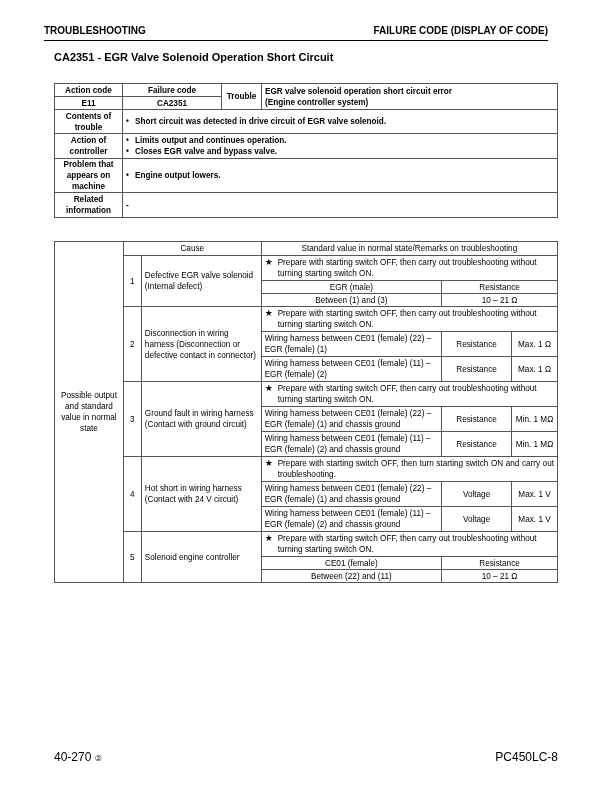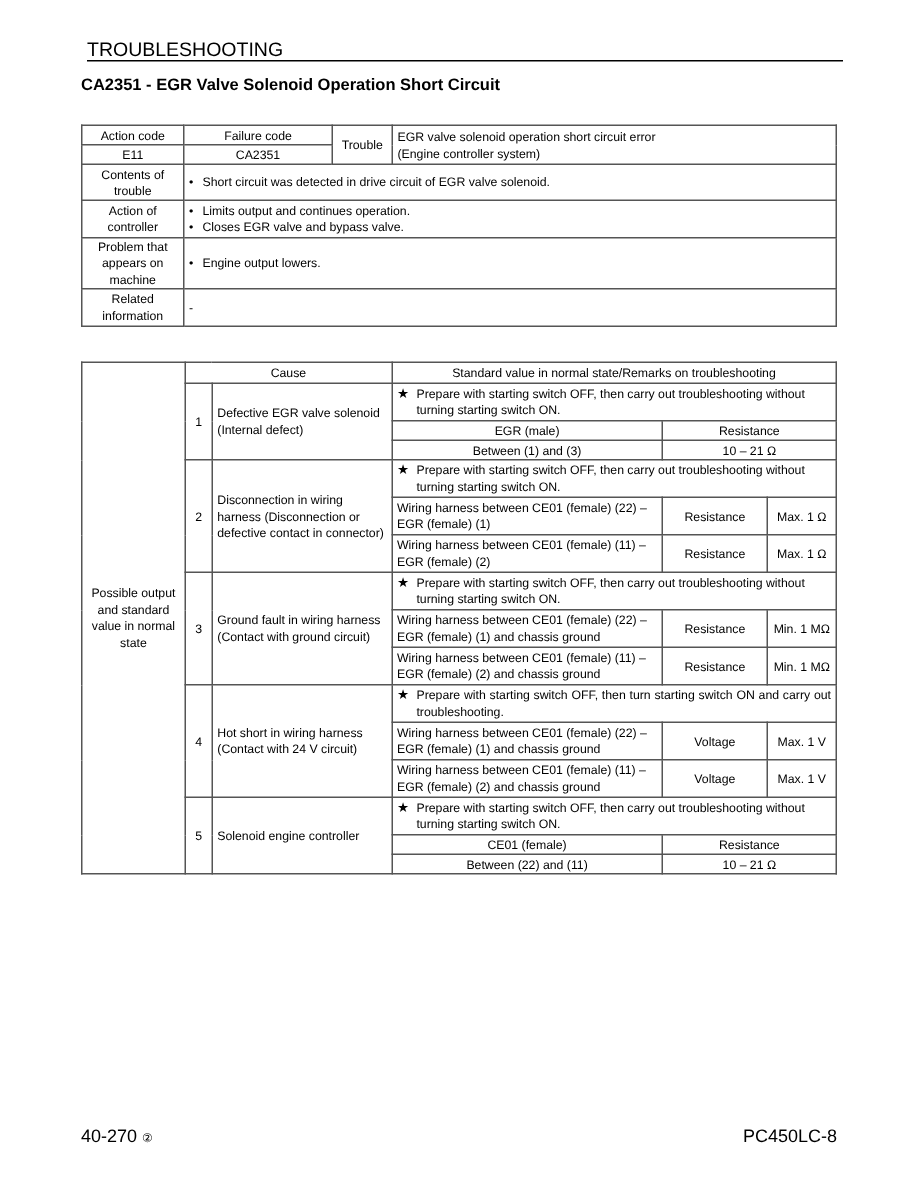--- a/index.html
+++ b/index.html
@@ -1,38 +1,39 @@
 <!DOCTYPE html>
 <html><head>
 <meta charset="utf-8">
 <style>
   html, body { margin:0; padding:0; background:#fff; }
   body { width:612px; height:792px; position:relative; font-family:"Liberation Sans", sans-serif; color:#000; }
-  .hdr { position:absolute; left:58px; top:24px; width:504px; height:16px; border-bottom:1.5px solid #000; font-weight:normal; font-size:13px; }
+  .hdr { position:absolute; left:44px; top:24px; width:504px; height:16px; border-bottom:1.5px solid #000; font-weight:bold; font-size:10px; }
   .hdr .l { position:absolute; left:0; top:1px; }
   .hdr .r { position:absolute; right:0; top:1px; }
   .title { position:absolute; left:54px; top:51px; font-weight:bold; font-size:11px; }
   table { border-collapse:collapse; position:absolute; font-size:8.2px; line-height:11px; }
   td { border:0.8px solid #555; padding:0 3px; vertical-align:middle; }
   .c { text-align:center; }
-  .t1 { left:54px; top:83px; width:504px; }
+  .t1 { left:54px; top:83px; width:504px;font-weight:bold; }
   .t2 { left:54px; top:241px; width:504px; }
   .bul { display:flex; }
   .bul .d { width:9px; flex:none; }
   .star { display:flex; padding:1px 0; }
   .star .s { width:13px; flex:none; font-size:9px; }
   .just { text-align:justify; }
   .foot { position:absolute; top:750px; font-size:12px; }
   .foot .circ { font-size:8px; }
 </style>
 </head>
 <body>
 
 <div class="hdr">
   <span class="l">TROUBLESHOOTING</span>
+  <span class="r">FAILURE CODE (DISPLAY OF CODE)</span>
 </div>
 <div class="title">CA2351 - EGR Valve Solenoid Operation Short Circuit</div>
 
 <table class="t1">
   <colgroup>
       <col style="width:68px">
       <col style="width:99px">
       <col style="width:40px">
       <col>
     </colgroup>

